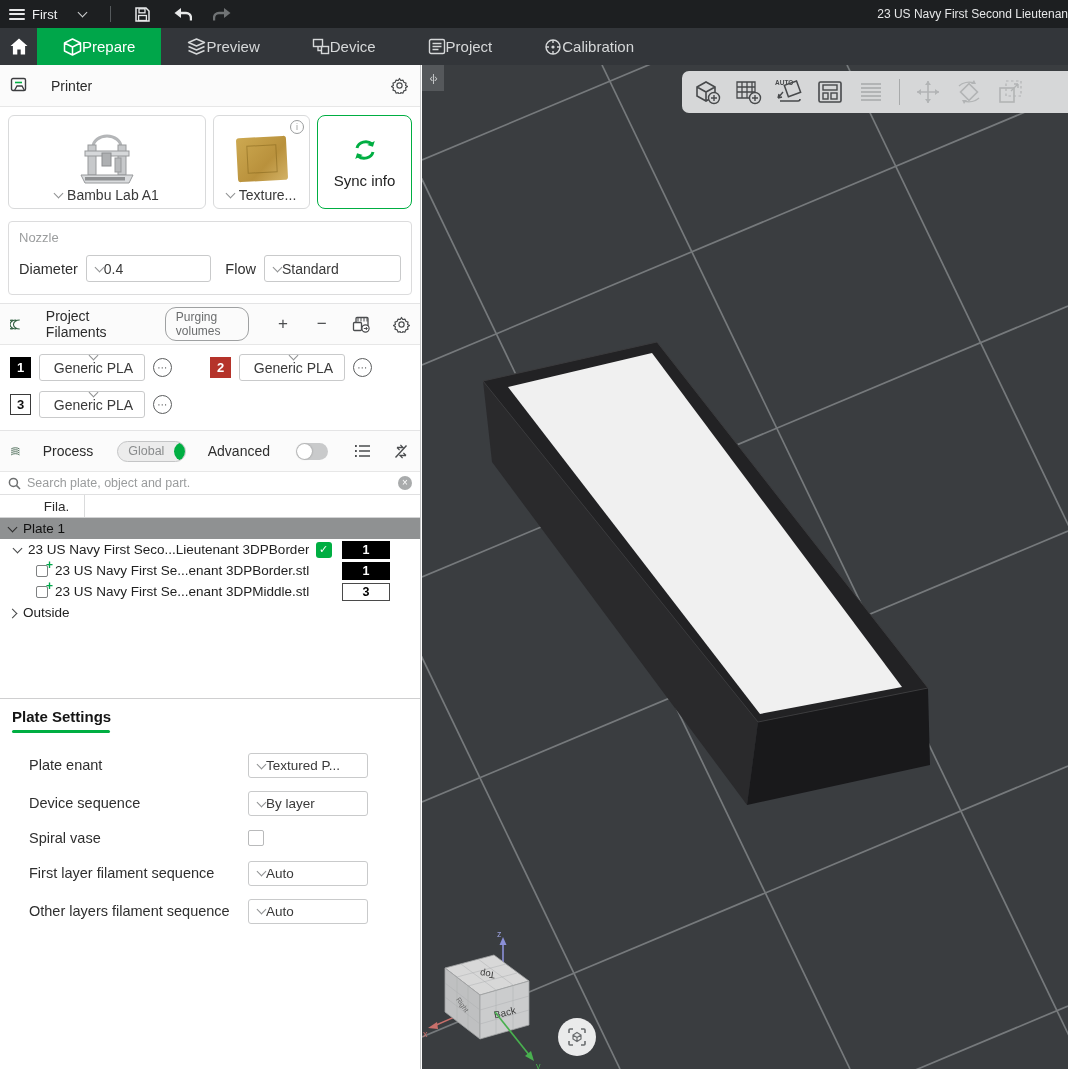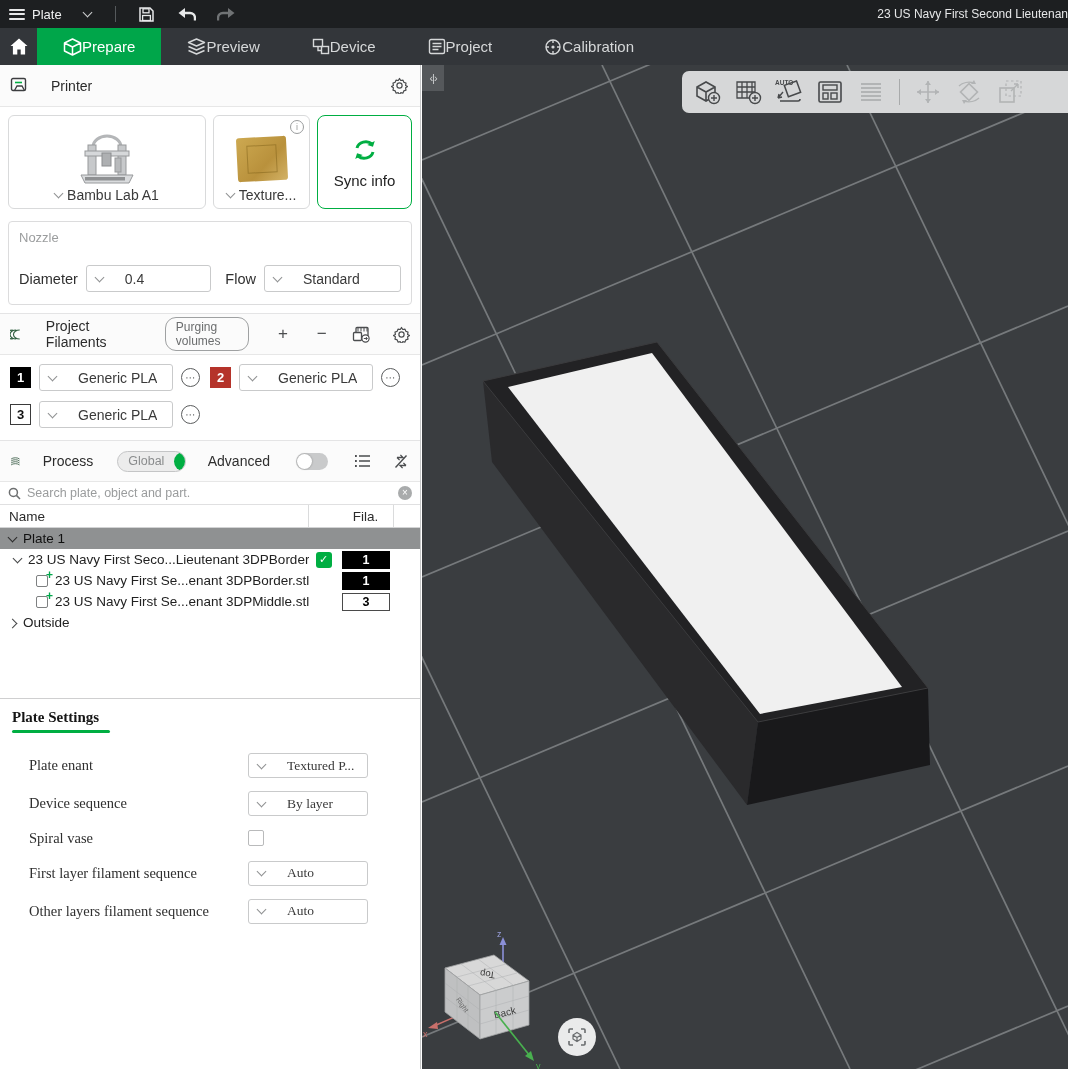--- a/index.html
+++ b/index.html
@@ -35,26 +35,26 @@
   .card.plate-card { width:97px; }
   .sync-card { width:95px; height:94px; border:1.5px solid #00AE42; border-radius:8px; background:#fff; display:flex; flex-direction:column; align-items:center; justify-content:center; gap:8px; }
   .card-label { display:flex; align-items:center; gap:5px; font-size:14px; color:#3a3a3a; }
   .chev { width:7px; height:7px; border-left:1.5px solid #8f9192; border-bottom:1.5px solid #8f9192; transform:rotate(-45deg); margin-top:-3px; flex:none; }
   .plate-img { width:50px; height:44px; background:linear-gradient(135deg,#cda951,#b9913c 60%,#d3b266); border-radius:3px; transform:rotate(-3deg); margin-bottom:6px; position:relative; }
   .plate-img:after { content:""; position:absolute; left:10px; top:8px; right:10px; bottom:8px; border:1px solid rgba(120,90,20,.45); }
   .info-dot { position:absolute; right:5px; top:4px; width:14px; height:14px; border:1.2px solid #9a9c9d; border-radius:50%; color:#9a9c9d; font-size:9px; display:flex; align-items:center; justify-content:center; }
   .sync-label { font-size:15px; color:#222; }
 
   .nozzle-box { flex:none; margin:3px 8px 0 8px; border:1px solid #dcdcdd; border-radius:4px; padding:8px 10px 12px 10px; }
-  .nozzle-title { font-size:13px; color:#9b9d9e; margin-bottom:20px; }
+  .nozzle-title { font-size:13px; color:#9b9d9e; margin-bottom:10px; }
   .nozzle-row { display:flex; align-items:center; gap:8px; }
   .fld-label { font-size:14.5px; color:#2f2f2f; }
-  .dd { display:flex; align-items:center; gap:22px; border:1px solid #c9cacb; border-radius:3px; height:27px; padding:0 6px 0 9px; background:#fff; font-size:14px; color:#3a3a3a; }
+  .dd { display:flex; align-items:center; gap:1px; border:1px solid #c9cacb; border-radius:3px; height:27px; padding:0 6px 0 9px; background:#fff; font-size:14px; color:#3a3a3a; }
   .dd .val { white-space:nowrap; overflow:hidden; }
-  .dd.w130 { width:130px; } .dd.w142 { width:142px; } .dd.w134 { width:134px; } .dd.w120 { width:120px; }
+  .dd.w130 { width:130px; } .dd.w142 { width:142px; } .dd.w134 { width:106px;flex-direction:column; } .dd.w120 { width:120px; }
 
   .fil-header { margin-top:8px; border-top:1px solid #e4e4e5; }
   .pill-btn { border:1px solid #9fa1a2; border-radius:11px; padding:2px 10px; font-size:12px; color:#6b6d6e; margin-right:4px; }
   .glyph-btn { font-size:17px; color:#4b4d4f; width:24px; text-align:center; }
 
   .fil-grid { flex:none; padding:9px 10px 12px 10px; display:grid; grid-template-columns:200px 1fr; row-gap:10px; }
   .fil-cell { display:flex; align-items:center; gap:8px; }
   .swatch { width:21px; height:21px; flex:none; display:flex; align-items:center; justify-content:center; font-size:13px; font-weight:bold; color:#fff; }
   .swatch.light { color:#111; border:1.5px solid #3a3a3a; }
   .ellipsis-btn { width:19px; height:19px; border:1.3px solid #5b5d5e; border-radius:50%; color:#5b5d5e; font-size:10px; letter-spacing:.5px; display:flex; align-items:center; justify-content:center; flex:none; }
@@ -85,21 +85,21 @@
   .tchev { width:7px; height:7px; border-left:1.5px solid #454647; border-bottom:1.5px solid #454647; transform:rotate(-45deg); margin:-3px 7px 0 0; flex:none; }
   .tchev.right { transform:rotate(-135deg); margin:2px 7px 0 0; }
   .part-ico { width:12px; height:12px; border:1.3px solid #7e8081; border-radius:2px; position:relative; margin-right:7px; flex:none; }
   .part-ico .plus { position:absolute; top:-8px; right:-6px; color:#00A64A; font-size:12px; font-weight:bold; }
   .chkbox { width:16px; height:16px; background:#00AE42; border-radius:3px; color:#fff; font-size:11px; display:flex; align-items:center; justify-content:center; }
   .badge { width:48px; height:18px; display:flex; align-items:center; justify-content:center; font-size:12.5px; font-weight:bold; }
   .badge.dark { background:#000; color:#fff; border:1px solid #000; }
   .badge.light { background:#fff; color:#000; border:1px solid #4a4a4a; }
   .tree-spacer { flex:1; }
 
-  .plate-settings { flex:none; height:371px; border-top:1px solid #cfcfd0; padding:9px 0 0 12px;font-family:Liberation Serif, serif; }
+  .plate-settings { flex:none; height:371px; border-top:1px solid #cfcfd0; padding:9px 0 0 12px; }
   .ps-title { font-size:15px; font-weight:bold; color:#151515; display:inline-block; }
   .ps-underline { width:98px; height:3px; background:#00AE42; margin-top:4px; border-radius:2px; }
   .ps-rows { margin-top:20px; }
   .ps-row { display:flex; align-items:center; padding-left:17px; margin-bottom:13px; }
   .ps-label { width:219px; font-size:14.5px; color:#2f2f2f; line-height:1.3; padding-right:10px; }
   .dd.sm { height:25px; font-size:13.5px; }
   .sv-check { width:16px; height:16px; border:1px solid #b9babb; border-radius:2px; background:#fff; }
 
   
   .viewport { position:absolute; left:422px; top:65px; width:646px; height:1004px; background:#3A3D40; overflow:hidden; }
@@ -113,21 +113,21 @@
 </style>
 </head>
 <body>
 
 <div class="topbar">
   <div class="burger">
       <i></i>
       <i></i>
       <i></i>
     </div>
-  <span class="file-label">Plate</span>
+  <span class="file-label">First</span>
   <span class="tb-chev"></span>
   <span class="tb-div"></span>
   <span class="tb-btn">
     <svg width="17" height="17" viewBox="0 0 17 17">
         <path d="M2 2 h10 l3 3 v10 h-13 z" fill="none" stroke="#e8e9ea" stroke-width="1.5"></path>
         <rect x="5" y="2.8" width="6" height="4" fill="none" stroke="#e8e9ea" stroke-width="1.3"></rect>
         <rect x="4.6" y="9.5" width="7.8" height="5" fill="none" stroke="#e8e9ea" stroke-width="1.3"></rect>
       </svg>
   </span>
   <span class="tb-btn">
@@ -343,21 +343,20 @@
   <div class="search-row">
     <svg width="13" height="13" viewBox="0 0 13 13">
         <circle cx="5.4" cy="5.4" r="4" fill="none" stroke="#6d6f70" stroke-width="1.5"></circle>
         <path d="M8.4 8.4 L12 12" stroke="#6d6f70" stroke-width="1.5"></path>
       </svg>
     <input placeholder="Search plate, object and part." style="">
     <span class="clear-btn">×</span>
   </div>
 
   <div class="tbl-header">
-    <div class="col-name">Name</div>
     <div class="col-chk"></div>
     <div class="col-fila">Fila.</div>
     <div class="col-end"></div>
   </div>
 
   <div class="tree">
     <div class="trow sel" style="padding-left:9px">
       <span class="tchev" style="border-color:#2a2a2a"></span>
       <span class="lbl">Plate 1</span>
     </div>

